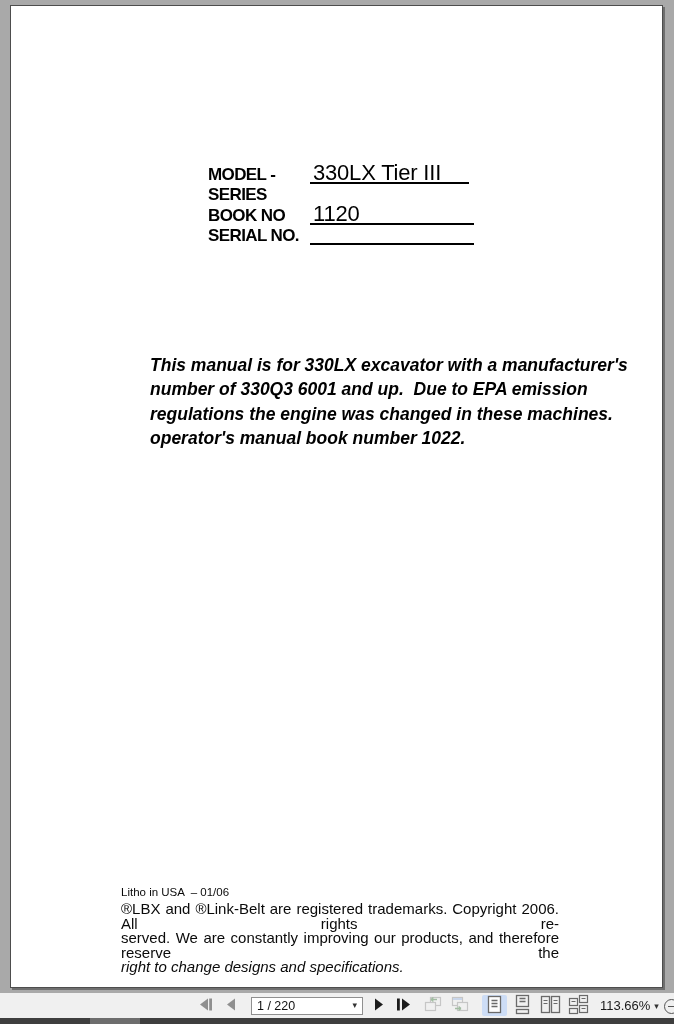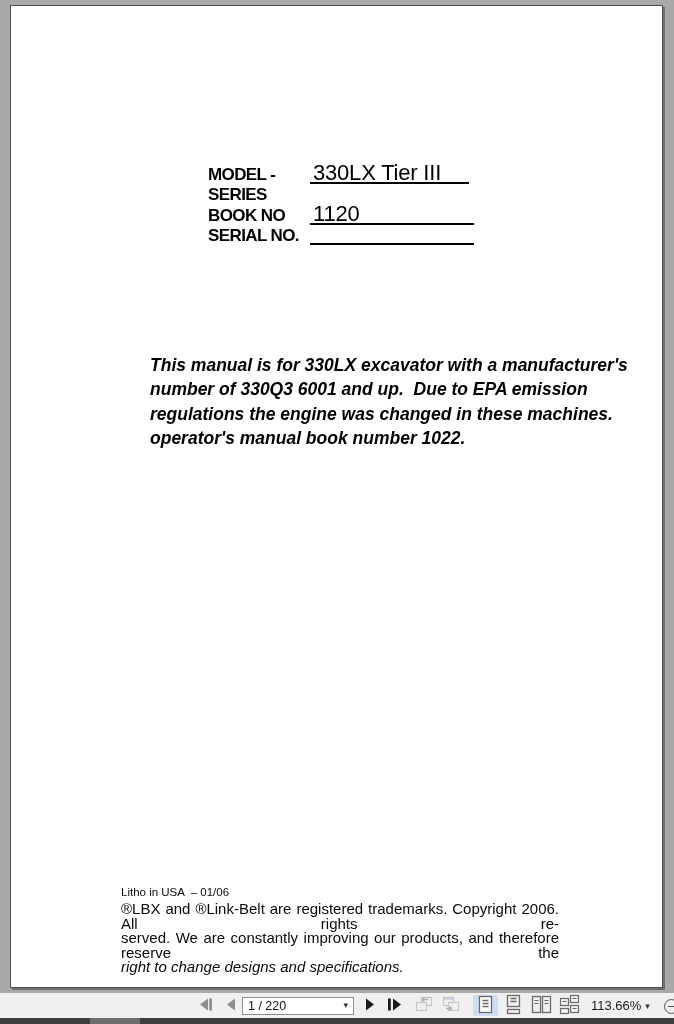--- a/index.html
+++ b/index.html
@@ -46,21 +46,21 @@
   .legal .jline:last-child{text-align-last:left;font-style:italic;}
   
   .statusbar{
     position:absolute;left:0;top:993px;width:674px;height:25px;
     background:#f0f0f0;display:flex;align-items:center;
   }
   .nav-btn{background:none;border:none;padding:0;display:flex;align-items:center;cursor:pointer;height:20px;}
   .btn-first{margin-left:198px;}
   .btn-prev{margin-left:10px;}
   .page-combo{
-    margin-left:4px;width:112px;height:18px;background:#ffffff;
+    margin-left:13px;width:112px;height:18px;background:#ffffff;
     border:1px solid #8f8f8f;display:flex;align-items:center;
     font-size:12.5px;color:#111;padding:0 5px;box-sizing:border-box;cursor:default;justify-content:flex-end;
   }
   .page-combo .caret{margin-left:auto;font-size:9px;color:#333;line-height:9px;}
   .btn-next{margin-left:9px;}
   .btn-last{margin-left:9px;}
   .btn-prevview{margin-left:11px;}
   .btn-nextview{margin-left:9px;}
   .viewmodes{margin-left:13px;display:flex;gap:3px;}
   .vm-btn{

